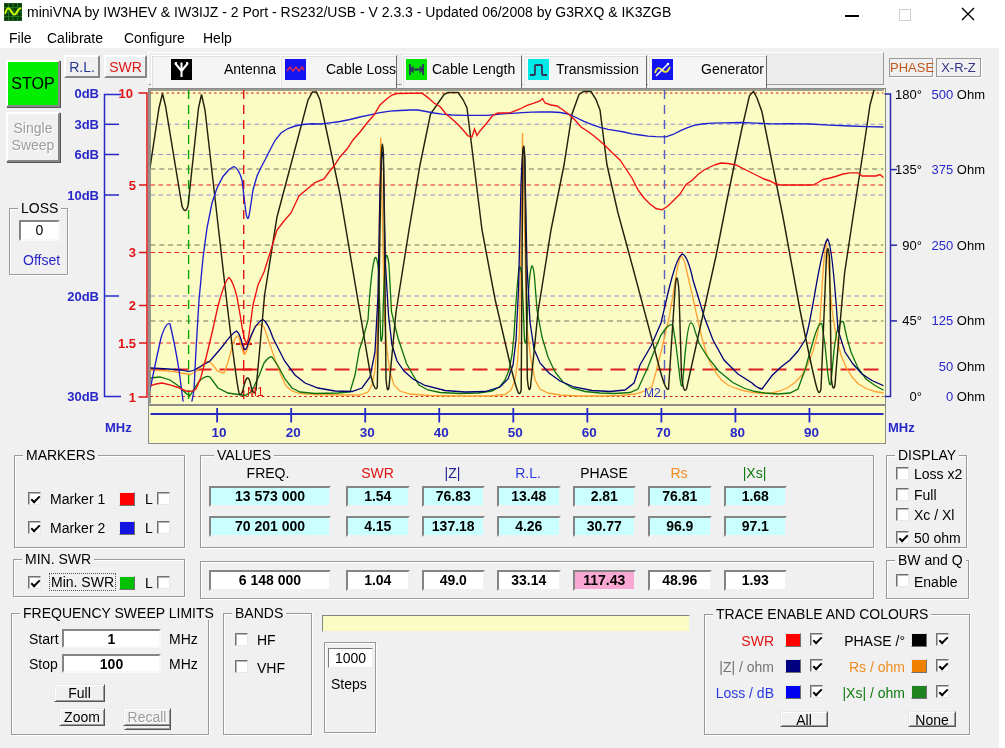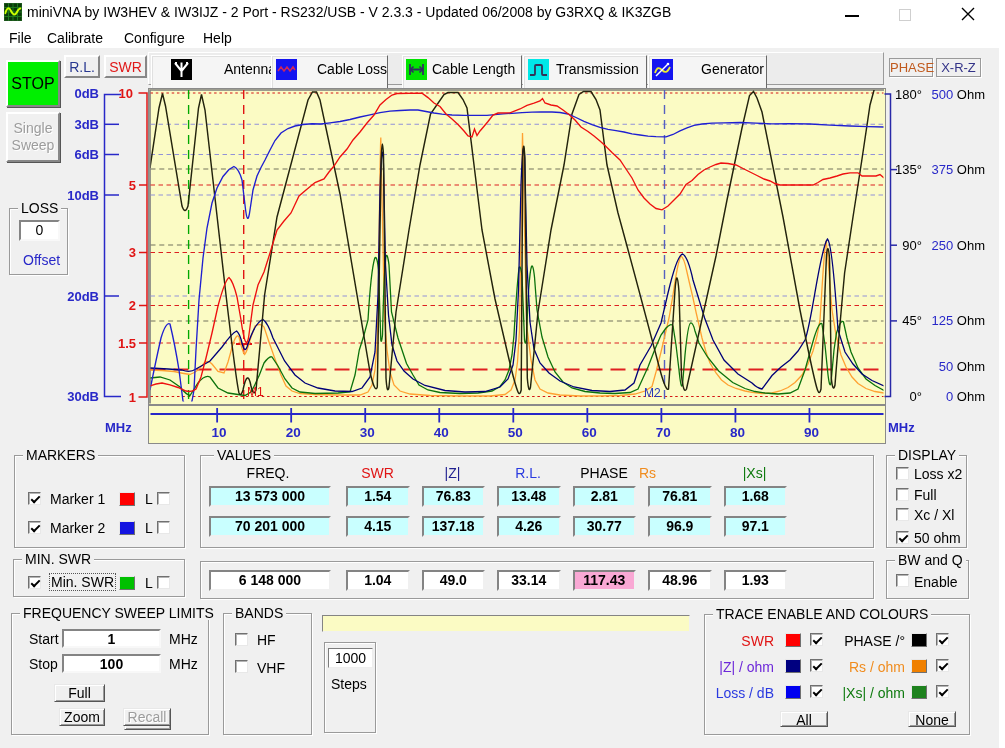--- a/index.html
+++ b/index.html
@@ -57,21 +57,21 @@
 
 <div class="abs" style="left:148px;top:52px;width:736px;height:33px;background:#ececec;border:1px solid;border-color:#fff #9a9a9a #9a9a9a #fff;"></div>
 <div class="tbtn" style="left:151px;width:132px;">
     <svg class="abs" style="left:19px;top:3px" width="21" height="21" viewBox="0 0 21 21">
       <rect width="21" height="21" fill="#000"></rect>
       <path d="M4,4 L10.5,12 M17,4 L10.5,12 M10.5,3.5 V18" stroke="#fff" stroke-width="2" fill="none"></path>
       <path d="M4,4 H6 M15,4 H17" stroke="#fff" stroke-width="2"></path>
     </svg>
     <div class="tt" style="left:72px;top:5px;">Antenna</div>
   </div>
-<div class="tbtn" style="left:271px;width:117px;">
+<div class="tbtn" style="left:280px;width:117px;">
     <svg class="abs" style="left:4px;top:3px" width="21" height="21" viewBox="0 0 21 21">
       <rect width="21" height="21" fill="#1414f0"></rect>
       <path d="M2,12 L5,8 L8,12 L11,8 L14,12 L17,8 L19,11" stroke="#d02858" stroke-width="1.6" fill="none"></path>
     </svg>
     <div class="tt" style="left:45px;top:5px;">Cable Loss</div>
   </div>
 <div class="tbtn" style="left:402px;width:120px;">
     <svg class="abs" style="left:3px;top:3px" width="21" height="21" viewBox="0 0 21 21">
       <rect width="21" height="21" fill="#00e400"></rect>
       <path d="M4,5 V16 M17,5 V16 M4,10.5 H17" stroke="#303060" stroke-width="1.8" fill="none"></path>
@@ -219,21 +219,21 @@
 <div class="lbl" style="left:145px;top:520px;font-size:14px;">L</div>
 <div class="cb" style="left:157px;top:521px;"></div>
 <div class="abs gb" style="left:200px;top:455px;width:674px;height:93px;">
     <span class="gbl" style="left:13px;font-size:14px;">VALUES</span>
   </div>
 <div class="abs" style="left:228px;top:465px;width:80px;text-align:center;font-size:14px;color:#000;">FREQ.</div>
 <div class="abs" style="left:337.5px;top:465px;width:80px;text-align:center;font-size:14px;color:#e01414;">SWR</div>
 <div class="abs" style="left:412.5px;top:465px;width:80px;text-align:center;font-size:14px;color:#202090;">|Z|</div>
 <div class="abs" style="left:488px;top:465px;width:80px;text-align:center;font-size:14px;color:#2a3ae0;">R.L.</div>
 <div class="abs" style="left:564px;top:465px;width:80px;text-align:center;font-size:14px;color:#000;">PHASE</div>
-<div class="abs" style="left:639px;top:465px;width:80px;font-size:14px;color:#f08c1e;">Rs</div>
+<div class="abs" style="left:639px;top:465px;width:80px;text-align:center;font-size:14px;color:#f08c1e;">Rs</div>
 <div class="abs" style="left:714.5px;top:465px;width:80px;text-align:center;font-size:14px;color:#0e7a0e;">|Xs|</div>
 <div class="fld abs" style="left:209px;top:486px;width:122px;height:21px;">13 573 000</div>
 <div class="fld abs" style="left:209px;top:516px;width:122px;height:21px;">70 201 000</div>
 <div class="fld abs" style="left:346px;top:486px;width:63.5px;height:21px;">1.54</div>
 <div class="fld abs" style="left:421.5px;top:486px;width:63.5px;height:21px;">76.83</div>
 <div class="fld abs" style="left:497px;top:486px;width:63.5px;height:21px;">13.48</div>
 <div class="fld abs" style="left:572.5px;top:486px;width:63.5px;height:21px;">2.81</div>
 <div class="fld abs" style="left:648px;top:486px;width:63.5px;height:21px;">76.81</div>
 <div class="fld abs" style="left:723.5px;top:486px;width:63.5px;height:21px;">1.68</div>
 <div class="fld abs" style="left:346px;top:516px;width:63.5px;height:21px;">4.15</div>
@@ -305,21 +305,21 @@
   </div>
 <div class="abs gb" style="left:704px;top:614px;width:265.5px;height:121px;">
     <span class="gbl" style="font-size:14px;">TRACE ENABLE AND COLOURS</span>
   </div>
 <div class="abs" style="left:654px;top:632.5px;width:120px;text-align:right;font-size:14px;color:#e01414;">SWR</div>
 <div class="csq abs" style="left:784.5px;top:632.5px;background:#f00;"></div>
 <div class="cb ck abs" style="left:810px;top:633.0px;"></div>
 <div class="abs" style="left:785px;top:632.5px;width:120px;text-align:right;font-size:14px;color:#000;">PHASE /°</div>
 <div class="csq abs" style="left:911px;top:632.5px;background:#000;"></div>
 <div class="cb ck abs" style="left:936px;top:633.0px;"></div>
-<div class="abs" style="left:654px;top:658.5px;width:120px;text-align:right;font-size:14px;color:#6d28d9;">|Z| / ohm</div>
+<div class="abs" style="left:654px;top:658.5px;width:120px;text-align:right;font-size:14px;color:#737373;">|Z| / ohm</div>
 <div class="csq abs" style="left:784.5px;top:658.5px;background:#000080;"></div>
 <div class="cb ck abs" style="left:810px;top:659.0px;"></div>
 <div class="abs" style="left:785px;top:658.5px;width:120px;text-align:right;font-size:14px;color:#f08c1e;">Rs / ohm</div>
 <div class="csq abs" style="left:911px;top:658.5px;background:#f08000;"></div>
 <div class="cb ck abs" style="left:936px;top:659.0px;"></div>
 <div class="abs" style="left:654px;top:684.5px;width:120px;text-align:right;font-size:14px;color:#2a3ae0;">Loss / dB</div>
 <div class="csq abs" style="left:784.5px;top:684.5px;background:#0000f0;"></div>
 <div class="cb ck abs" style="left:810px;top:685.0px;"></div>
 <div class="abs" style="left:785px;top:684.5px;width:120px;text-align:right;font-size:14px;color:#0e7a0e;">|Xs| / ohm</div>
 <div class="csq abs" style="left:911px;top:684.5px;background:#1e821e;"></div>

